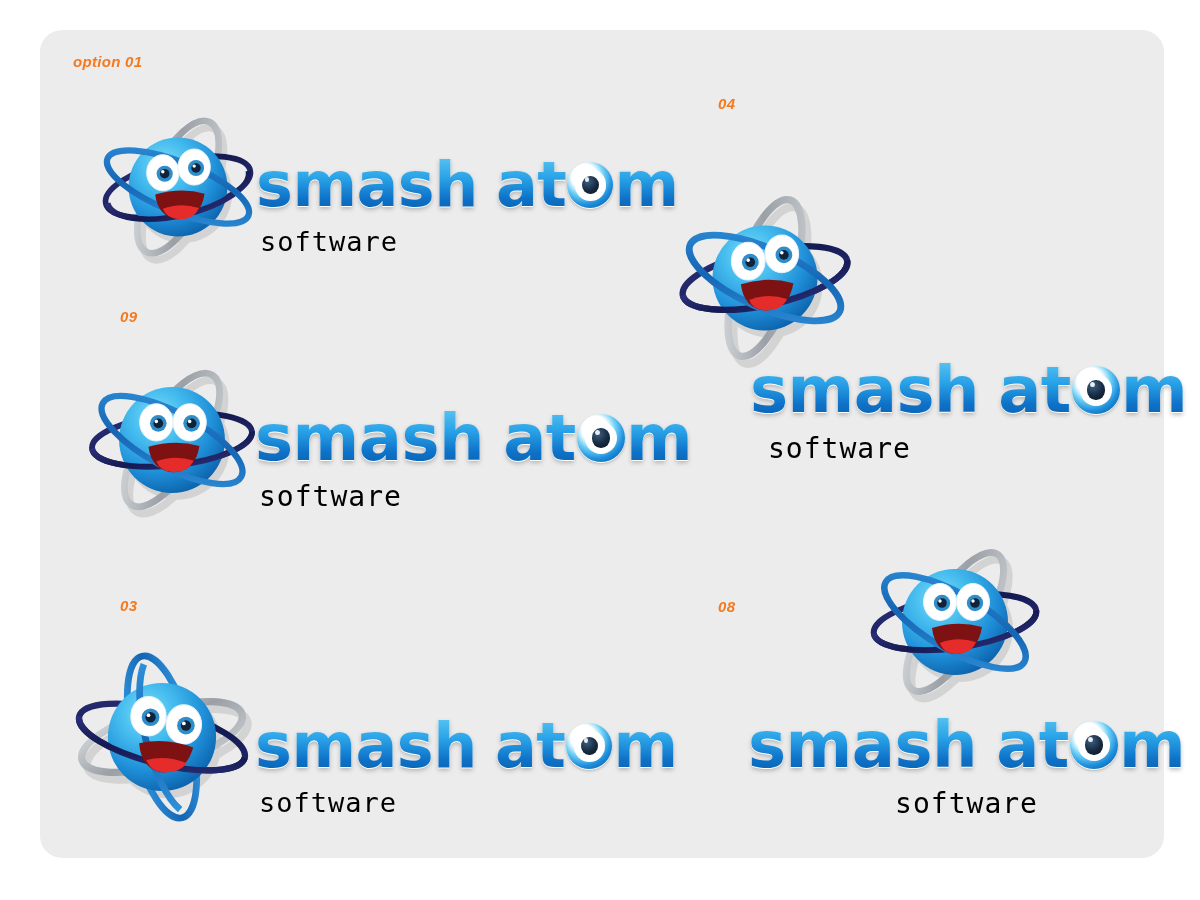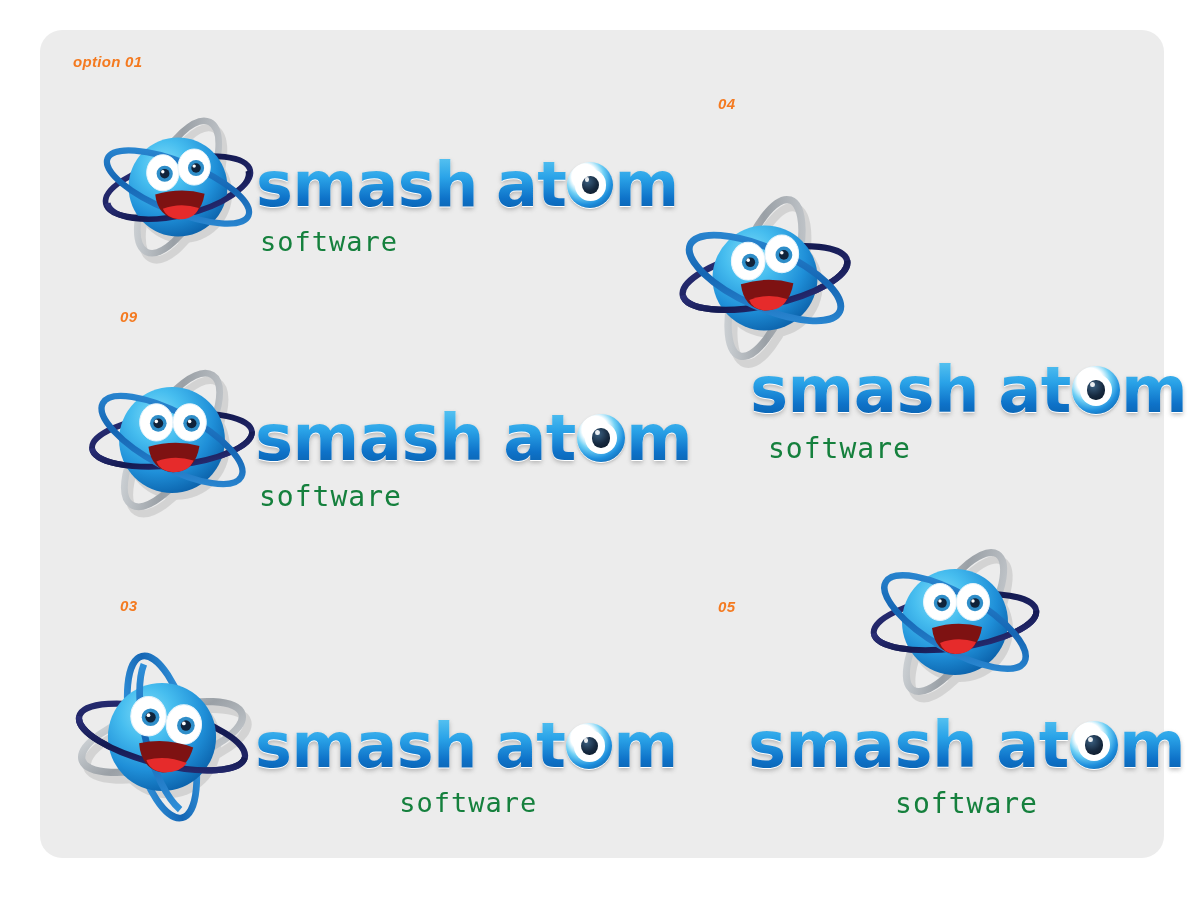--- a/index.html
+++ b/index.html
@@ -74,21 +74,21 @@
   }
   .eye-o .glint {
     position:absolute;
     border-radius:50%;
     background:#ffffff;
     left:38%; top:33%; width:10%; height:11%;
     opacity:.9;
   }
   .wm-sub {
     font-family:"DejaVu Sans Mono", monospace;
-    color:#15803d;
+    color:#000000;
     white-space:nowrap;
     line-height:1;
     letter-spacing:1px;
   }
 </style>
 </head>
 <body>
 
 <div id="board">
 
@@ -224,21 +224,21 @@
           <span class="sclera"></span>
             <span class="pupil"></span>
             <span class="glint"></span>
         </span>
         <span class="wm-text">m</span>
       </div>
       <div class="wm-sub" style="font-size:28px;margin-top:13px;margin-left:4px;">software</div>
     </div>
   </div>
 
-  <div class="opt" style="left:0;top:545px;width:580px;height:270px;text-align:center;">
+  <div class="opt" style="left:0;top:545px;width:580px;height:270px;">
     <div class="opt-label" style="left:80px;top:22px;">03</div>
 
     <div class="mascot" style="left:18px;top:58px;width:208px;height:208px;">
       <svg viewBox="0 0 200 200">
         <defs>
           <radialGradient id="sph3" cx="36%" cy="28%" r="78%">
             <stop offset="0%" stop-color="#7fdcf8"></stop>
               <stop offset="32%" stop-color="#46bdef"></stop>
             <stop offset="68%" stop-color="#1f8fd8"></stop>
               <stop offset="100%" stop-color="#0a5fa8"></stop>
@@ -362,21 +362,21 @@
             <span class="pupil"></span>
             <span class="glint"></span>
         </span>
         <span class="wm-text">m</span>
       </div>
       <div class="wm-sub" style="font-size:28px;margin-top:13px;margin-left:18px;">software</div>
     </div>
   </div>
 
   <div class="opt" style="left:600px;top:480px;width:524px;height:348px;">
-    <div class="opt-label" style="left:78px;top:88px;">05</div>
+    <div class="opt-label" style="left:78px;top:88px;">08</div>
 
     <div class="mascot" style="left:215px;top:12px;width:200px;height:200px;">
       <svg viewBox="0 0 200 200">
         <defs>
           <radialGradient id="sph5" cx="36%" cy="28%" r="78%">
             <stop offset="0%" stop-color="#7fdcf8"></stop>
               <stop offset="32%" stop-color="#46bdef"></stop>
             <stop offset="68%" stop-color="#1f8fd8"></stop>
               <stop offset="100%" stop-color="#0a5fa8"></stop>
           </radialGradient>

